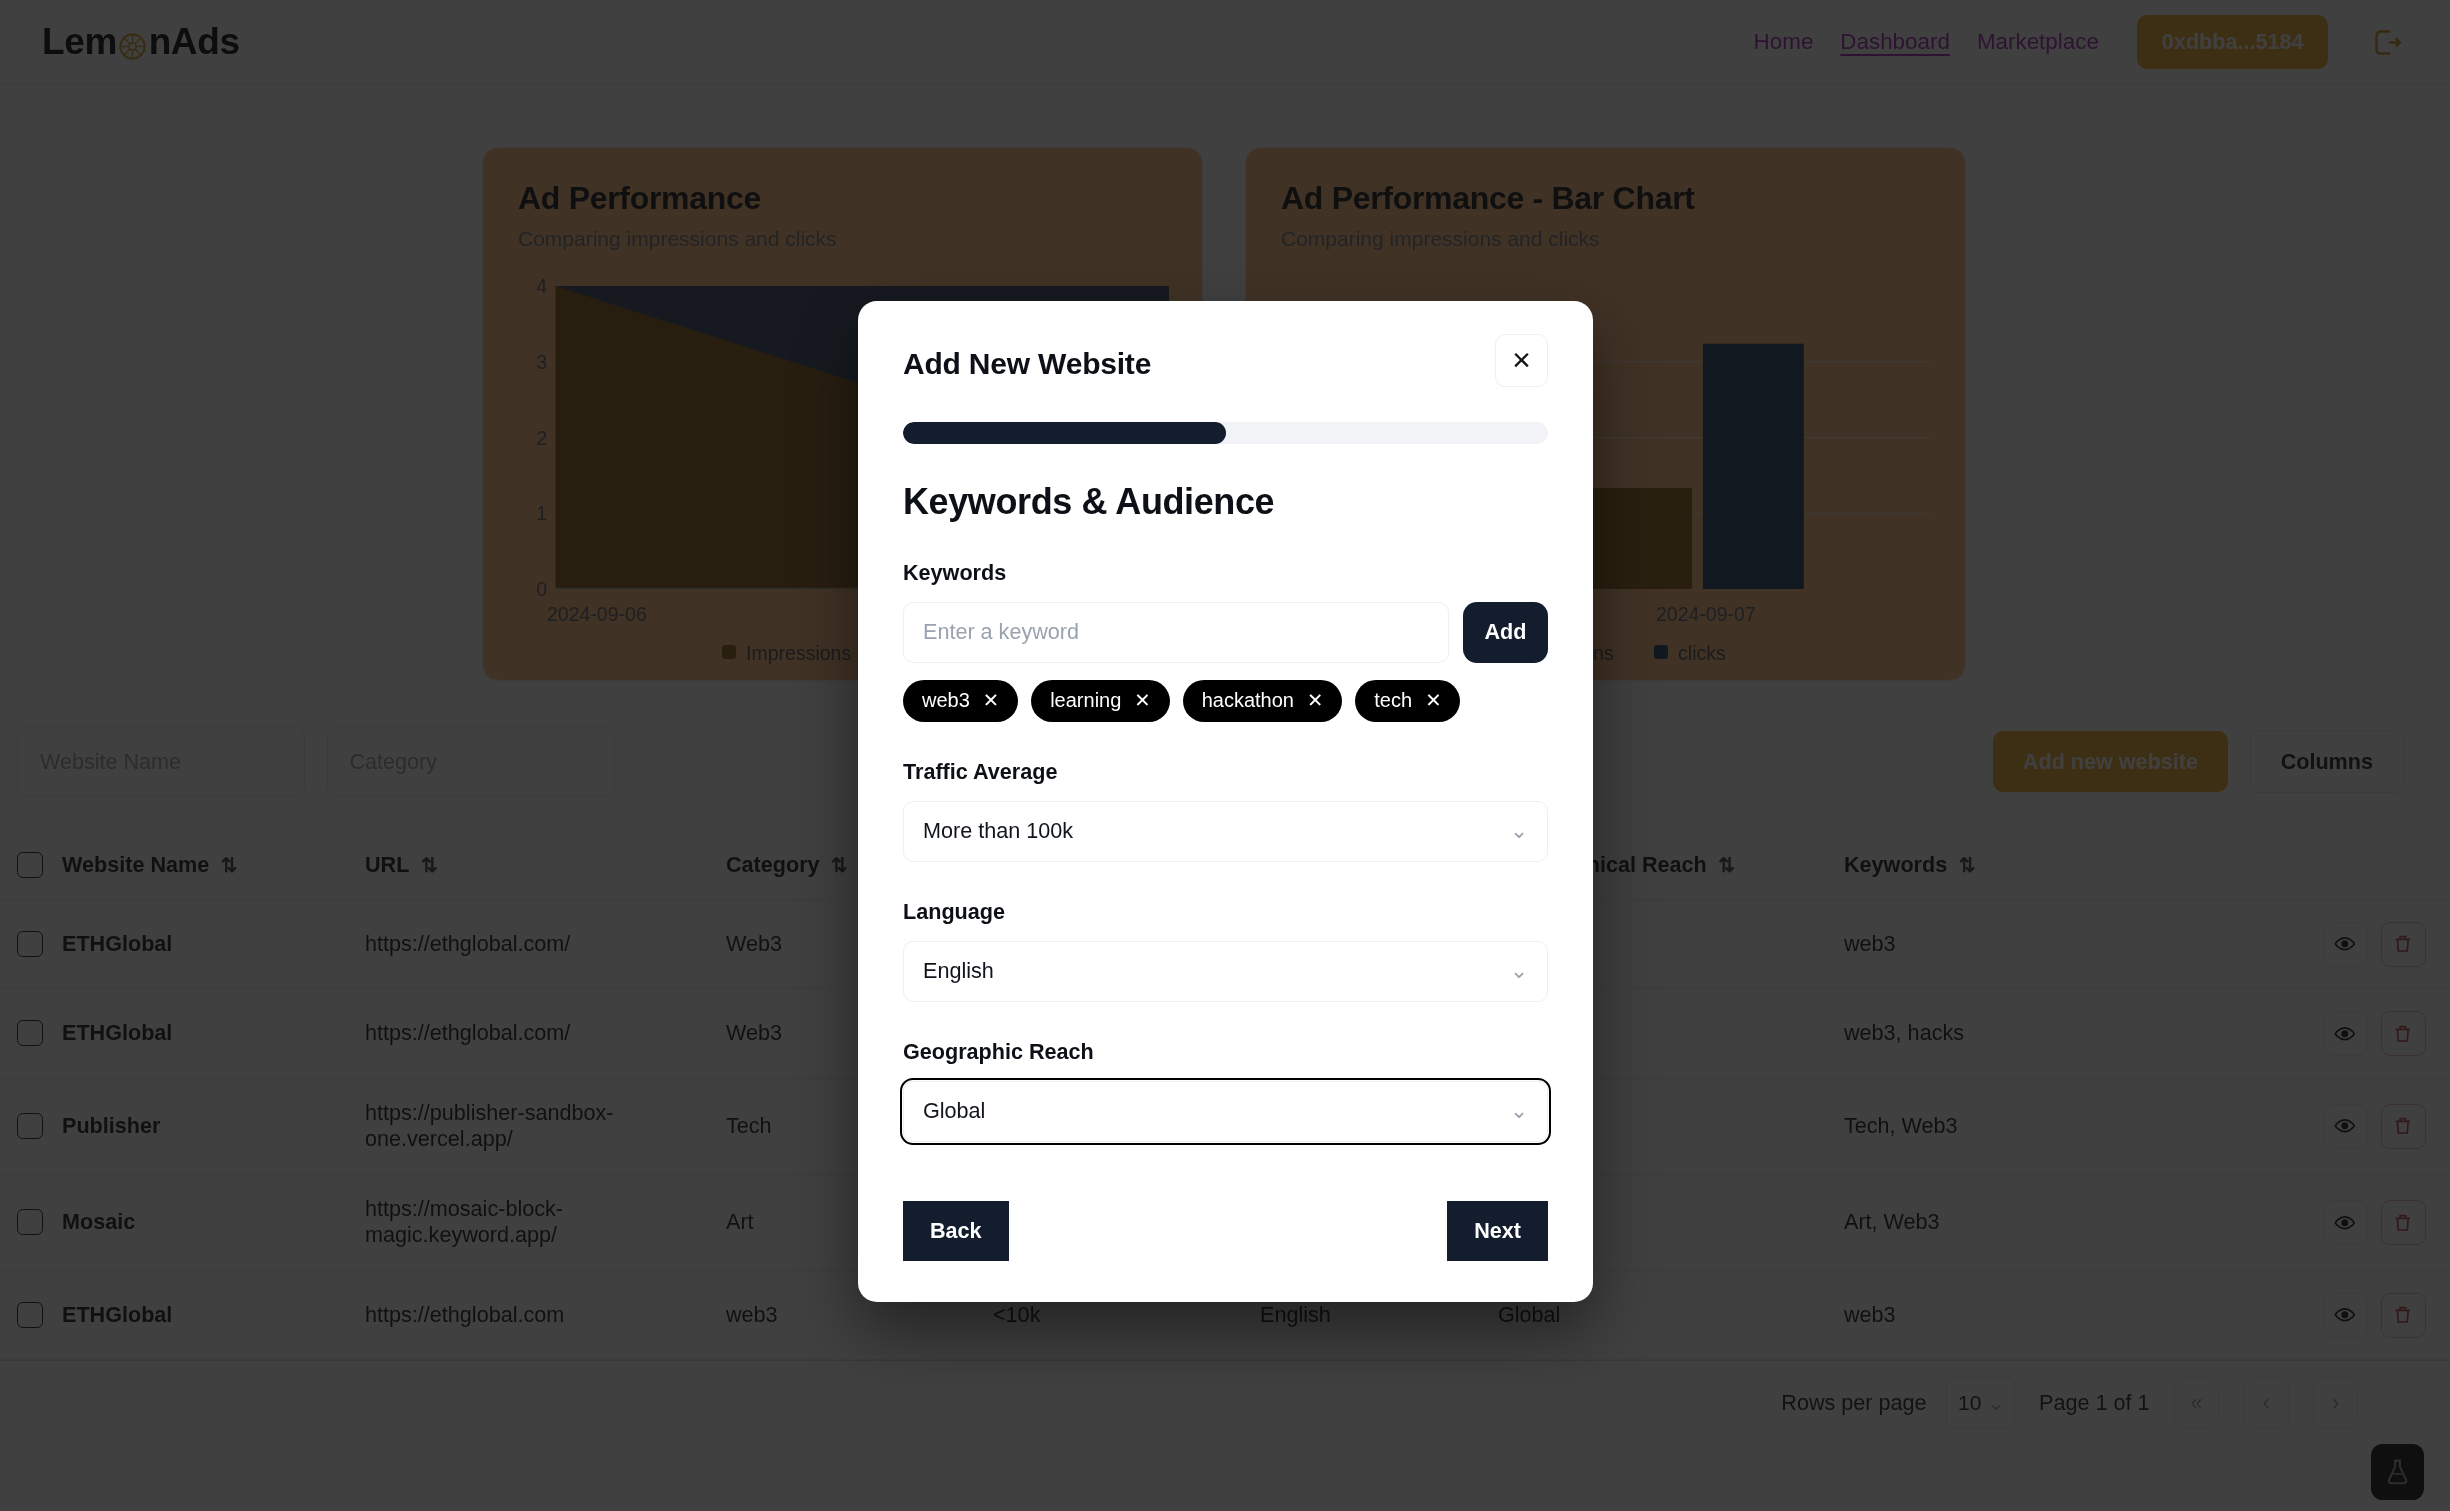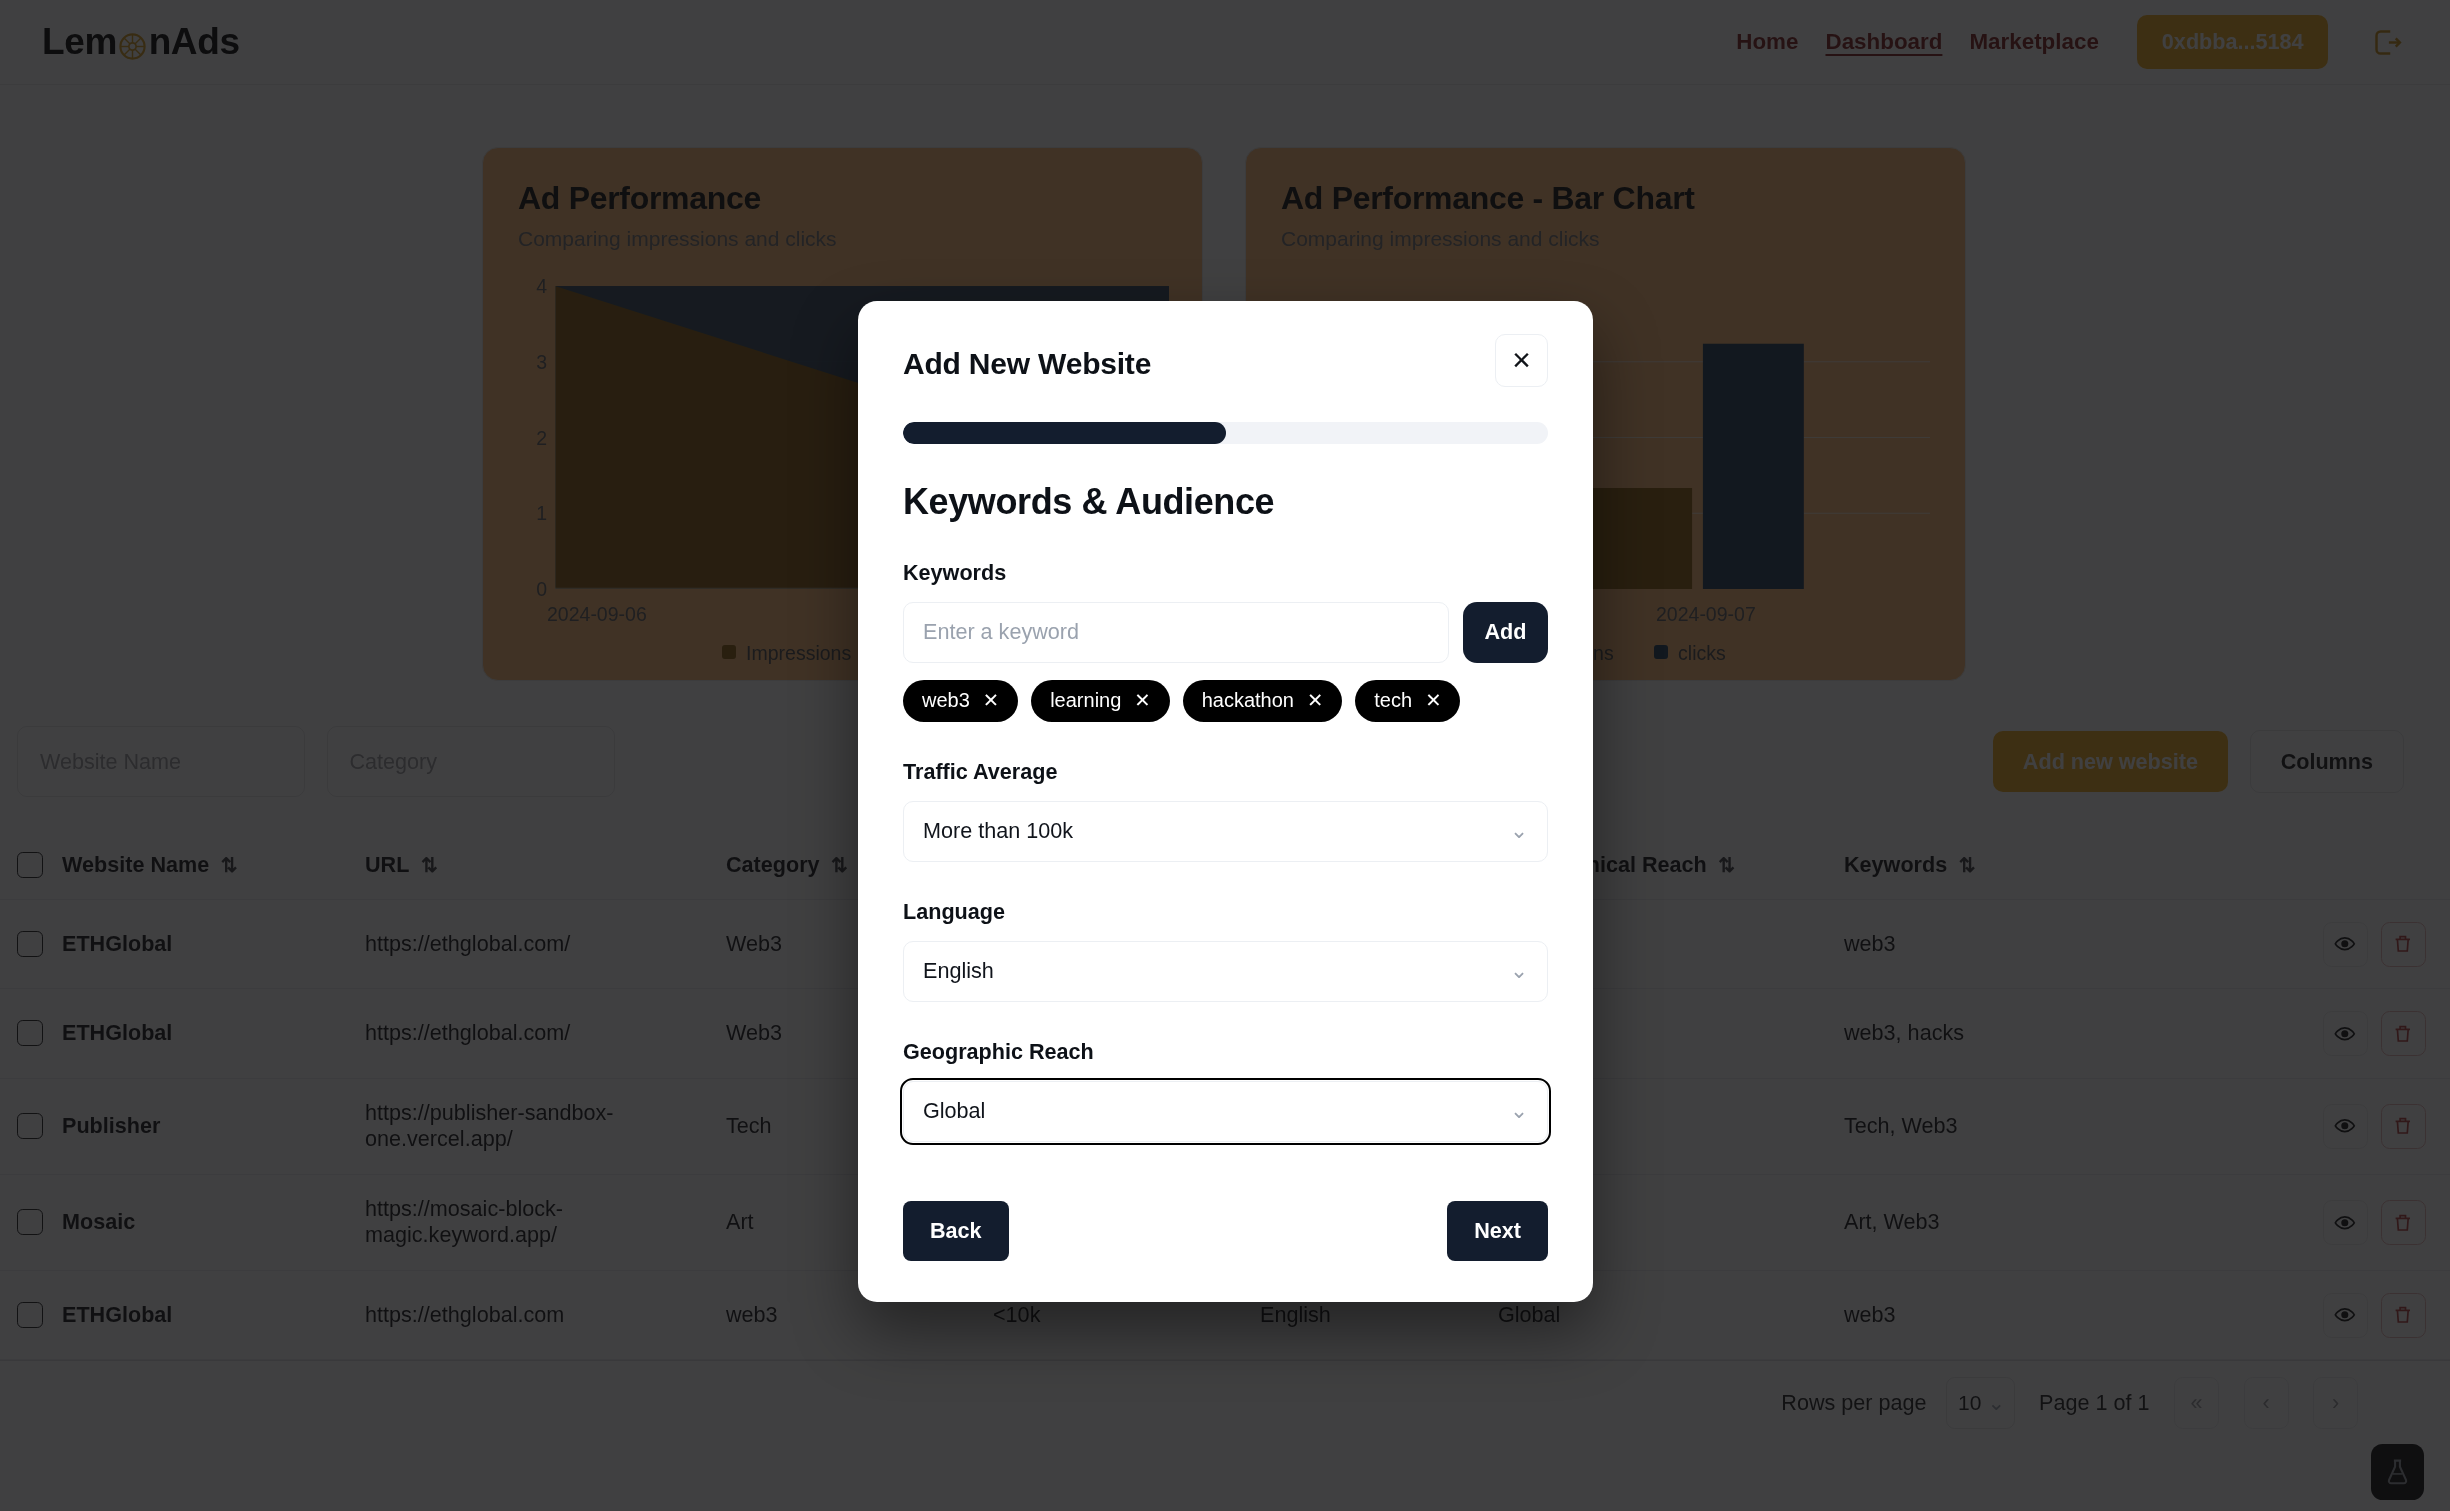--- a/index.html
+++ b/index.html
@@ -17,21 +17,21 @@
   
   .topbar {
     height: 85px; background: #ffffff;
     display: flex; align-items: center; justify-content: space-between;
     padding: 0 46px 0 42px;
     border-bottom: 0.7px solid #ececec;
   }
   .brand { display: flex; align-items: center; font-size: 37px; font-weight: 700; color: #000000; letter-spacing: -0.4px; }
   .brand .lemon { display:inline-block; width: 29px; height: 29px; margin: 0 1.4px; }
   .nav { display: flex; align-items: center; gap: 27px; }
-  .nav a { font-size: 22.4px; color: #7f1d1d; text-decoration: none; font-weight: bold; }
+  .nav a { font-size: 22.4px; color: #a21caf; text-decoration: none; }
   .nav a.active { text-decoration: underline; text-underline-offset: 5px; }
   .wallet {
     background: #f0a91b; color: #ffffff; font-size: 21.6px; font-weight: 600;
     padding: 14.4px 24.5px; border-radius: 10px; border: none; margin-left: 11.5px;
   }
   .logout { width: 33px; height: 33px; margin-left: 16px; }
 
   
   .charts { display: flex; gap: 42px; padding: 62px 0 0 482px; }
   .card {
@@ -112,21 +112,21 @@
   .chip { background: #000000; color: #ffffff; font-size: 20px; border-radius: 720px; padding: 9.4px 19px; display: flex; align-items: center; gap: 13px; }
   .chip .x { font-size: 19.5px; color: #ffffff; }
   .select {
     margin-top: 16px; height: 61px; border: 0.7px solid #eceff3; border-radius: 10px;
     padding: 0 19px; font-size: 21.6px; color: #10141b;
     display: flex; align-items: center; justify-content: space-between; background: #fff;
   }
   .select.focused { outline: 2.9px solid #000; outline-offset: 1.4px; border-color: #eceff3; }
   .chev { color: #9aa2ae; }
   .m-foot { display: flex; justify-content: space-between; margin-top: 59px; }
-  .btn-dark { background: #131d2e; color: #fff; font-size: 21.6px; font-weight: 700; border: none; border-radius: 8px; padding: 17.3px 27px; }
+  .btn-dark { background: #131d2e; color: #fff; font-size: 21.6px; font-weight: 700; border: none; border-radius: 0; padding: 17.3px 27px; }
 </style>
 </head>
 <body>
 
 <div id="app">
 
   <div id="page">
 
     <div class="topbar">
       <div class="brand">

